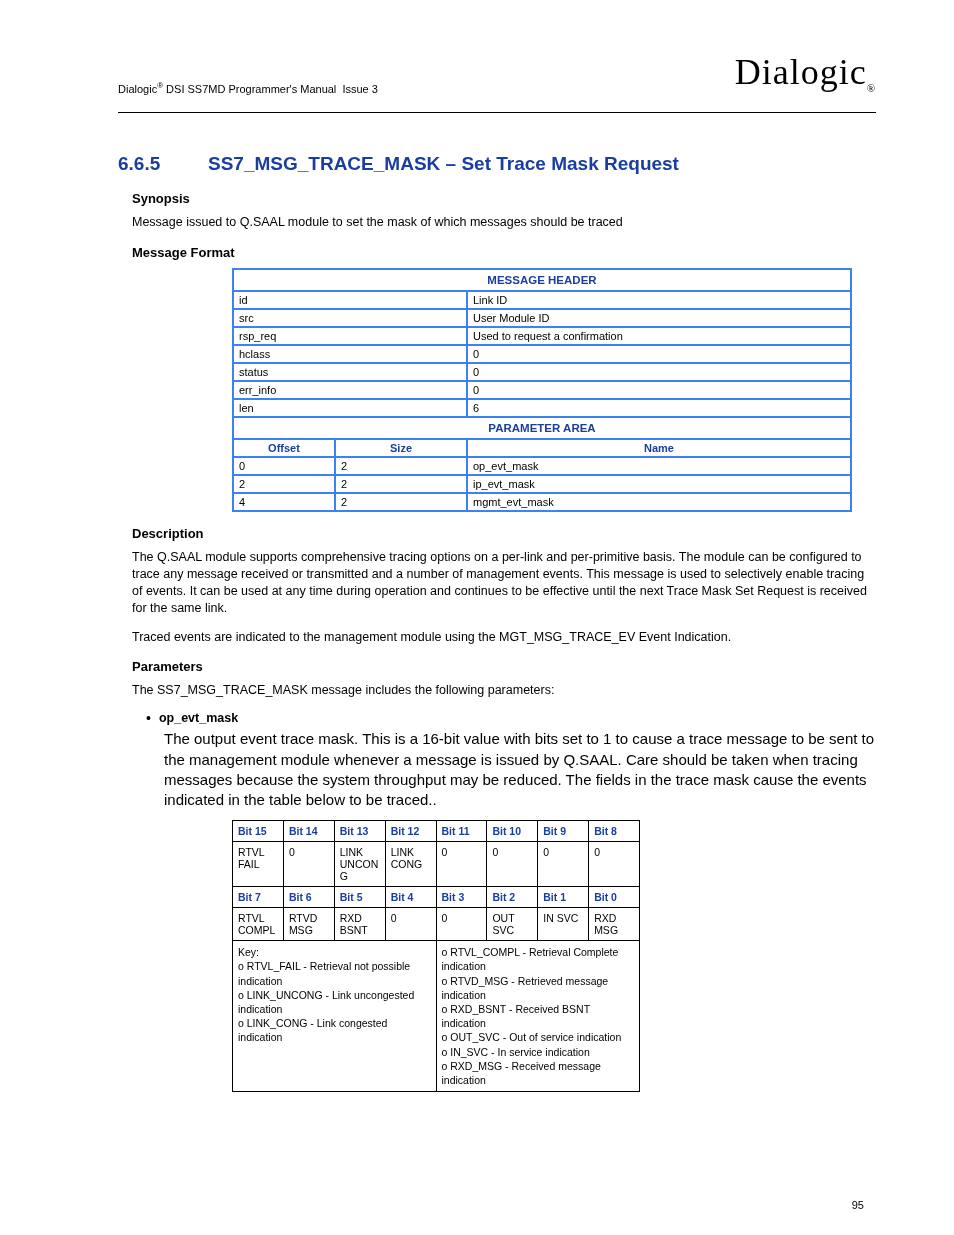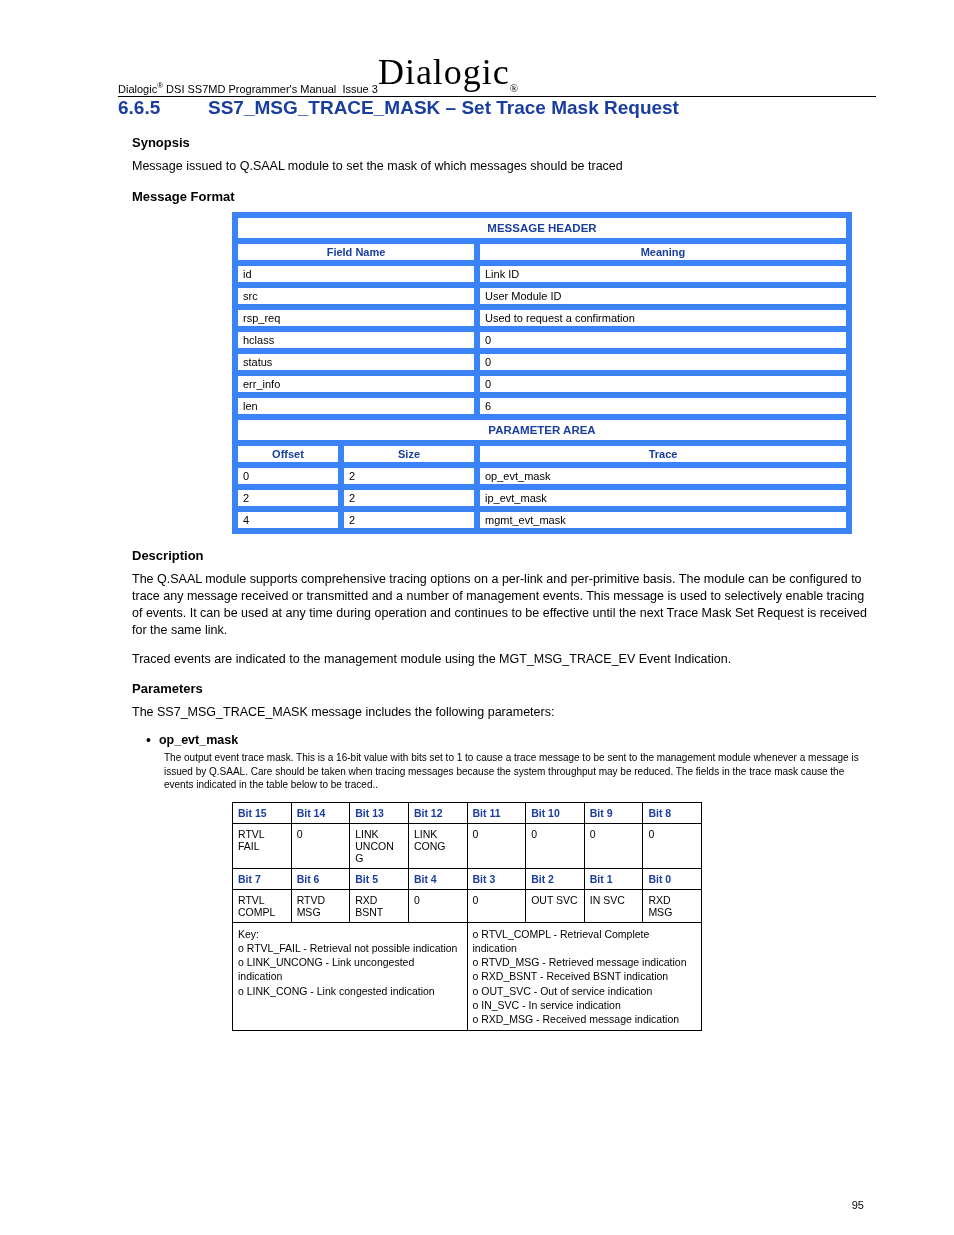--- a/index.html
+++ b/index.html
@@ -8,24 +8,25 @@
     font-size: 12.5px;
     color: #000;
     margin: 0;
     padding: 54px 78px 40px 118px;
     width: 954px;
     box-sizing: border-box;
     background: #fff;
   }
   .header-row {
     display: flex;
-    justify-content: flex-start;
+    justify-content: space-between;
     align-items: flex-end;
     border-bottom: 1.5px solid #000;
-    padding-bottom: 2px;
+    padding-bottom: 18px;
+    margin-bottom: 40px;
   }
   .header-left {
     font-size: 11px;
   }
   .header-left sup { font-size: 8px; }
   .logo {
     font-family: "Times New Roman", serif;
     font-size: 36px;
     letter-spacing: 1px;
     font-weight: 400;
@@ -50,41 +51,41 @@
     line-height: 1.35;
     margin: 6px 0 12px 0;
   }
   table.msg {
     border-collapse: collapse;
     width: 620px;
     margin: 8px 0 8px 100px;
     font-size: 11px;
   }
   table.msg th, table.msg td {
-    border: 6px solid #3b82f6;
+    border: 2px solid #3b82f6;
     padding: 2px 5px;
     text-align: left;
     vertical-align: top;
   }
   table.msg .hdr {
     text-align: center;
     font-weight: bold;
     color: #1a3ea0;
     font-size: 11.5px;
     padding: 4px;
   }
   table.msg .colh {
     text-align: center;
     font-weight: bold;
     color: #1a3ea0;
     font-size: 11px;
   }
   table.bits {
     border-collapse: collapse;
-    width: 470px;
+    width: 408px;
     margin: 4px 0 0 100px;
     font-size: 10.5px;
     table-layout: fixed;
   }
   table.bits th, table.bits td {
     border: 1px solid #000;
     padding: 4px 5px;
     text-align: left;
     vertical-align: top;
     word-wrap: break-word;
@@ -102,21 +103,21 @@
     font-size: 14px;
     line-height: 1;
     margin-right: 8px;
   }
   .bullet-row .lbl {
     font-weight: bold;
     font-size: 12.5px;
   }
   .bullet-body {
     margin: 2px 0 10px 32px;
-    font-size: 10px;
+    font-size: 15px;
     line-height: 1.35;
   }
   .key-cell { font-size:10.5px; line-height:1.35; padding:6px 6px;}
   .page-num {
     position: absolute;
     bottom: 24px;
     right: 90px;
     font-size: 11px;
   }
 </style>
@@ -136,24 +137,20 @@
   <div class="sub-h">Synopsis</div>
   <div class="body-text">Message issued to Q.SAAL module to set the mask of which messages should be traced</div>
 
   <div class="sub-h">Message Format</div>
 
   <table class="msg">
     <tbody>
         <tr>
           <td class="hdr" colspan="3">MESSAGE HEADER</td>
         </tr>
-    <tr>
-      <td class="colh" colspan="2" style="width:210px">Field Name</td>
-      <td class="colh">Meaning</td>
-    </tr>
     </tbody>
       <tbody id="msg-rows">
         <tr>
           <td colspan="2">id</td>
           <td>Link ID</td>
         </tr>
         <tr>
           <td colspan="2">src</td>
           <td>User Module ID</td>
         </tr>
@@ -178,21 +175,21 @@
           <td>6</td>
         </tr>
       </tbody>
     <tbody>
         <tr>
           <td class="hdr" colspan="3">PARAMETER AREA</td>
         </tr>
     <tr>
       <td class="colh" style="width:90px">Offset</td>
       <td class="colh" style="width:120px">Size</td>
-      <td class="colh">Trace</td>
+      <td class="colh">Name</td>
     </tr>
     </tbody>
       <tbody id="param-rows">
         <tr>
           <td>0</td>
           <td>2</td>
           <td>op_evt_mask</td>
         </tr>
         <tr>
           <td>2</td>

